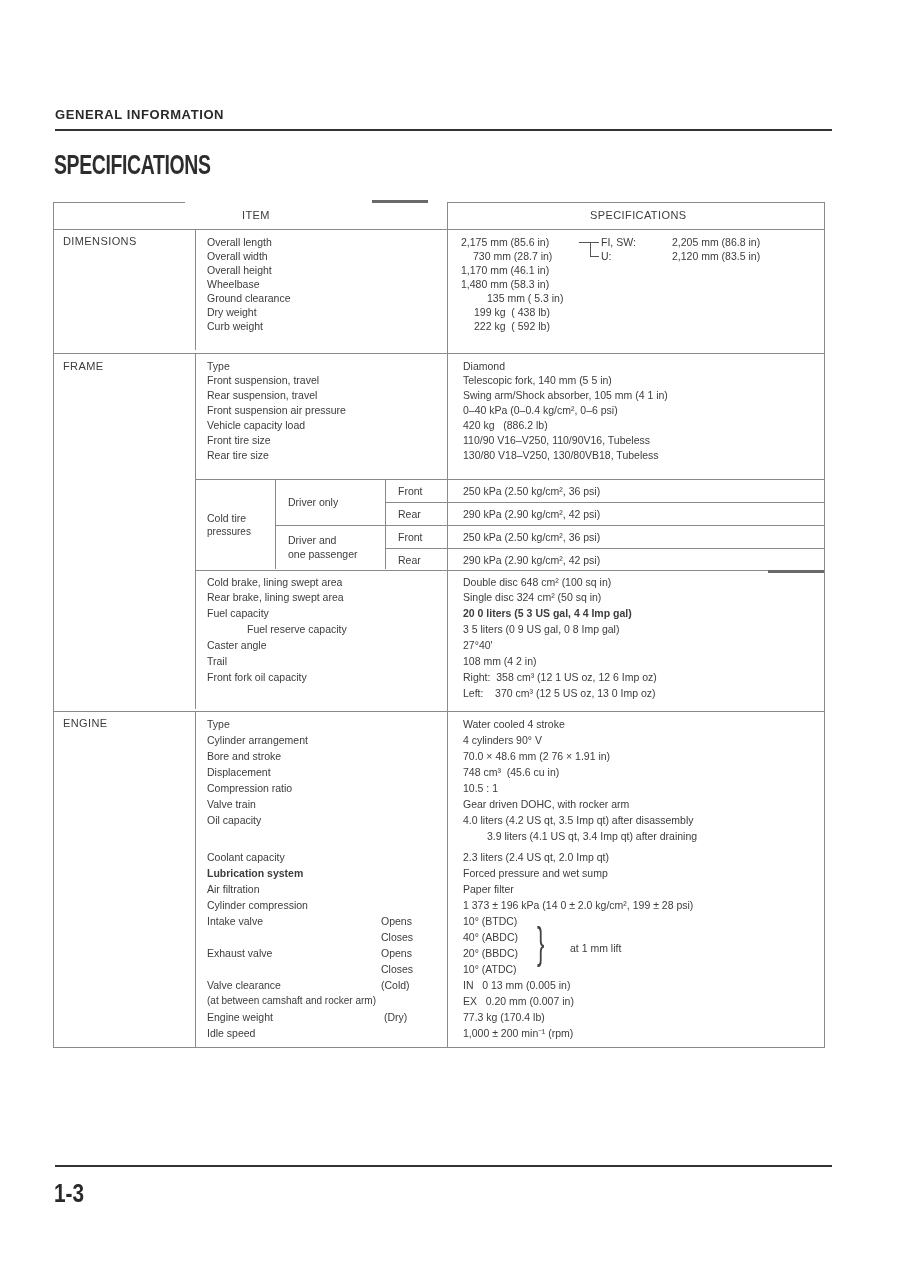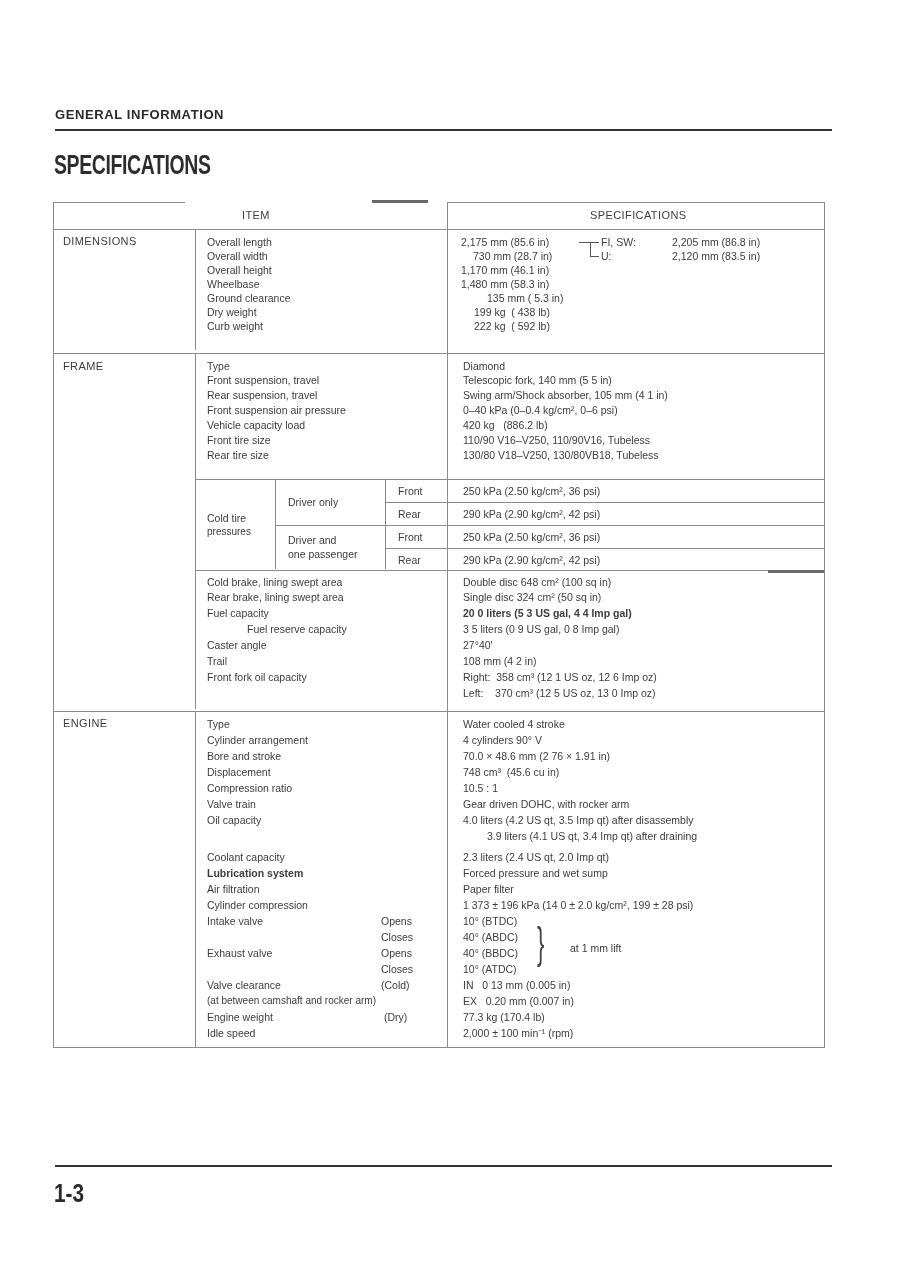--- a/index.html
+++ b/index.html
@@ -167,25 +167,25 @@
     <div class="t" style="left:463px;top:781px;">10.5 : 1</div>
     <div class="t" style="left:463px;top:797px;">Gear driven DOHC, with rocker arm</div>
     <div class="t" style="left:463px;top:813px;">4.0 liters (4.2 US qt, 3.5 Imp qt) after disassembly</div>
     <div class="t" style="left:463px;top:829px;margin-left:24px;">3.9 liters (4.1 US qt, 3.4 Imp qt) after draining</div>
     <div class="t" style="left:463px;top:850px;">2.3 liters (2.4 US qt, 2.0 Imp qt)</div>
     <div class="t" style="left:463px;top:866px;">Forced pressure and wet sump</div>
     <div class="t" style="left:463px;top:882px;">Paper filter</div>
     <div class="t" style="left:463px;top:898px;">1 373 ± 196 kPa (14 0 ± 2.0 kg/cm², 199 ± 28 psi)</div>
     <div class="t" style="left:463px;top:914px;">10° (BTDC)</div>
     <div class="t" style="left:463px;top:930px;">40° (ABDC)</div>
-    <div class="t" style="left:463px;top:946px;">40° (BBDC)</div>
+    <div class="t" style="left:463px;top:946px;">20° (BBDC)</div>
     <div class="t" style="left:463px;top:962px;">10° (ATDC)</div>
     <div class="t" style="left:463px;top:978px;white-space:pre;">IN   0 13 mm (0.005 in)</div>
     <div class="t" style="left:463px;top:994px;white-space:pre;">EX   0.20 mm (0.007 in)</div>
     <div class="t" style="left:463px;top:1010px;">77.3 kg (170.4 lb)</div>
-    <div class="t" style="left:463px;top:1026px;">2,000 ± 100 min⁻¹ (rpm)</div>
+    <div class="t" style="left:463px;top:1026px;">1,000 ± 200 min⁻¹ (rpm)</div>
   </div>
   <div class="t" style="left:537px;top:918px;font-size:44px;line-height:50px;color:#444;transform:scaleX(0.5);transform-origin:left top;">}</div>
   <div class="t" style="left:570px;top:941px;">at 1 mm lift</div>
 </div>
 
 <div class="foot-rule"></div>
 <div class="pagenum">1-3</div>
 
 </body></html>

